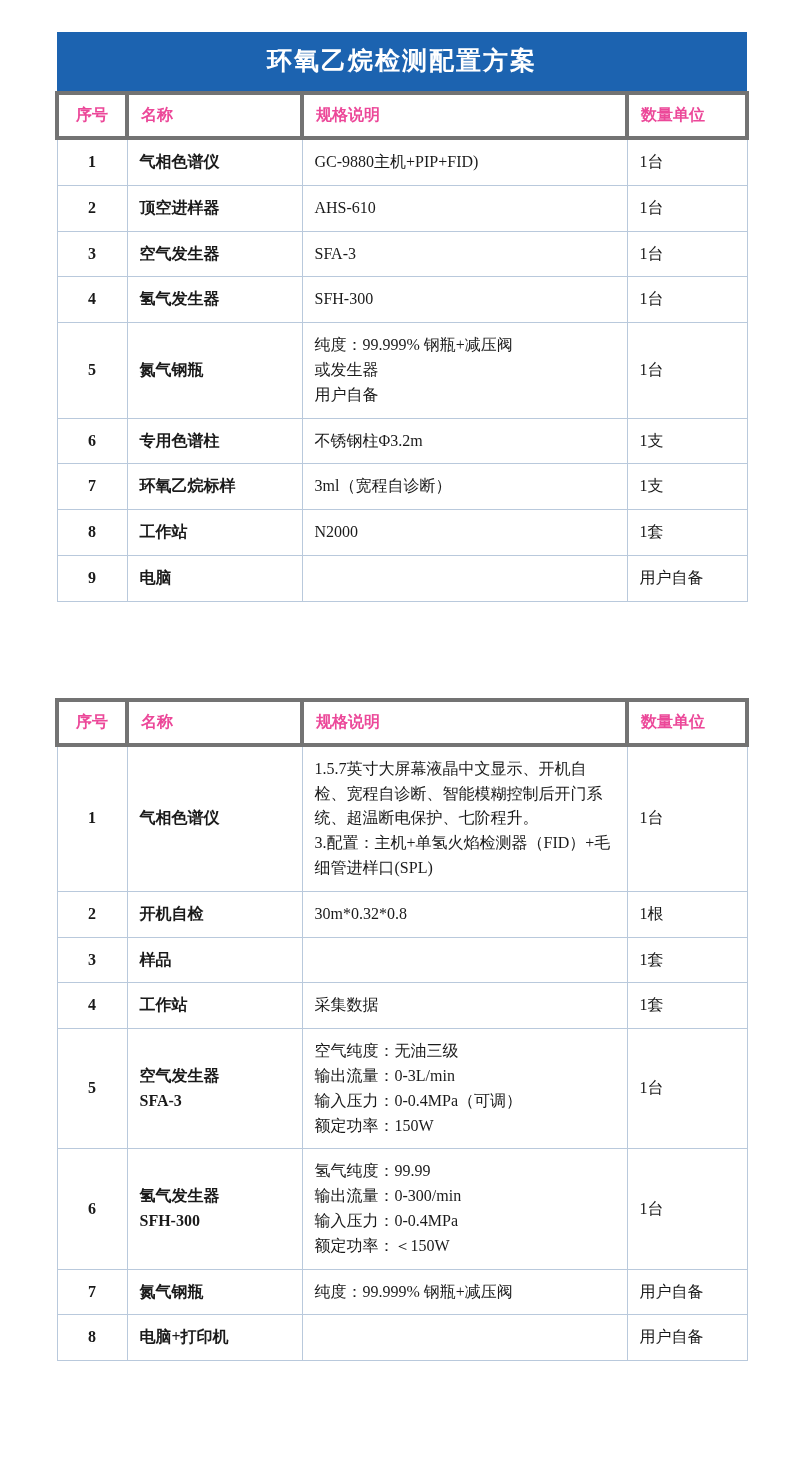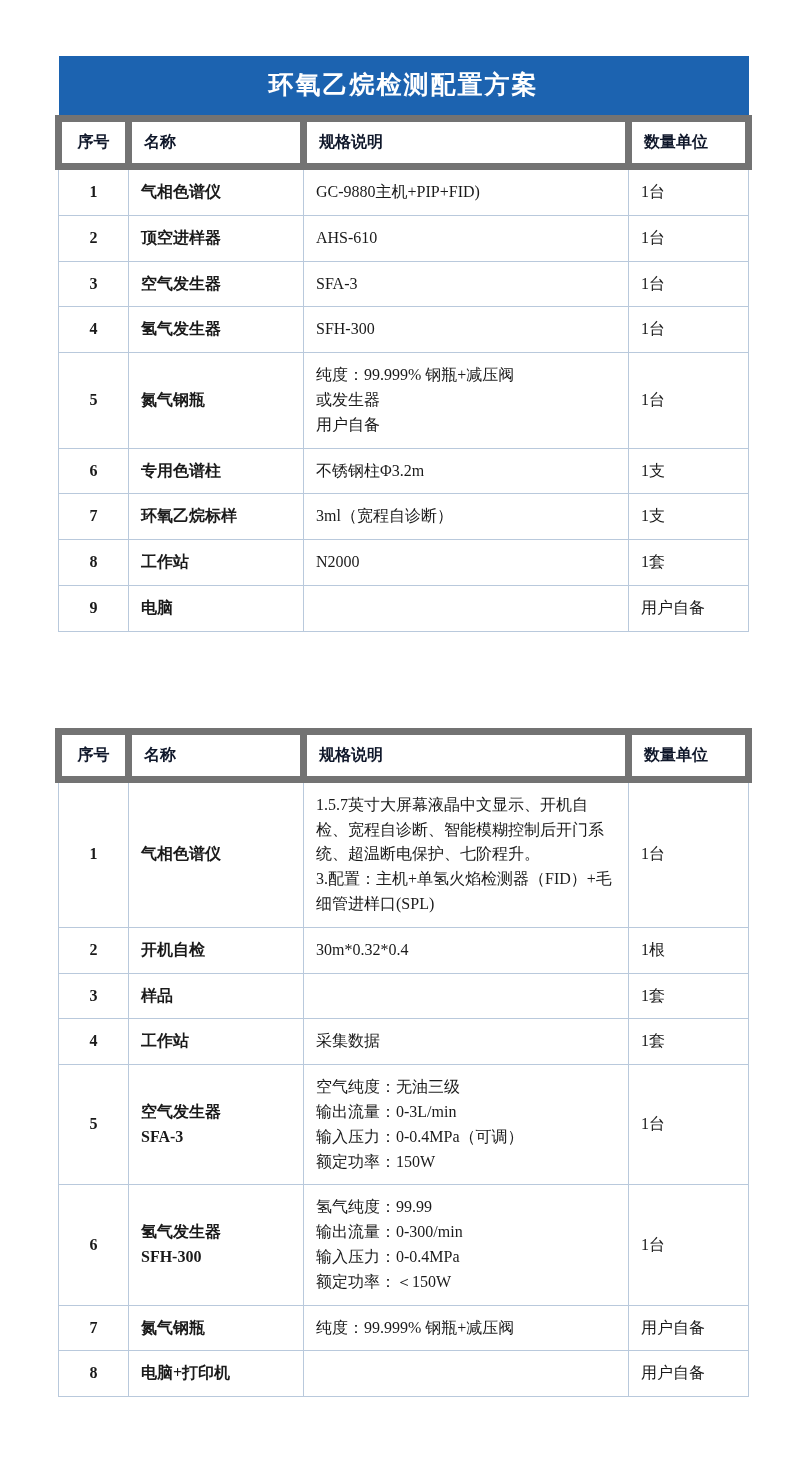--- a/index.html
+++ b/index.html
@@ -18,21 +18,21 @@
     width: 800px;
     min-height: 1460px;
     position: relative;
     box-sizing: border-box;
     padding: 0;
   }
   .spec-table-wrap {
     width: 690px;
     margin: 0 auto;
   }
-  .block-1 { padding-top: 56px; }
+  .block-1 { padding-top: 32px; }
   .block-2 { padding-top: 96px; }
 
   table.spec {
     width: 690px;
     border-collapse: collapse;
     table-layout: fixed;
     background: #ffffff;
   }
   table.spec col.c-idx  { width: 70px; }
   table.spec col.c-name { width: 175px; }
@@ -46,24 +46,24 @@
     font-size: 25px;
     font-weight: bold;
     letter-spacing: 2px;
     padding: 14px 0 15px 0;
     border: none;
     line-height: 1.2;
   }
   table.spec th {
     font-size: 16px;
     font-weight: bold;
-    color: #0f172a;
+    color: #ec4899;
     text-align: left;
     padding: 10px 12px;
-    border: 7px solid #737373;
+    border: 4px solid #737373;
     background: #ffffff;
   }
   table.spec th.center { text-align: center; }
   table.spec td.cell {
     font-size: 16px;
     color: #1a1a1a;
     padding: 10px 12px;
     border: 1px solid #b9c9dc;
     vertical-align: middle;
     line-height: 1.55;
@@ -180,21 +180,21 @@
         <tr>
           <td class="cell idx">1</td>
           <td class="cell name multiline">气相色谱仪</td>
           <td class="cell multiline">1.5.7英寸大屏幕液晶中文显示、开机自检、宽程自诊断、智能模糊控制后开门系统、超温断电保护、七阶程升。
 3.配置：主机+单氢火焰检测器（FID）+毛细管进样口(SPL)</td>
           <td class="cell qty">1台</td>
         </tr>
         <tr>
           <td class="cell idx">2</td>
           <td class="cell name multiline">开机自检</td>
-          <td class="cell multiline">30m*0.32*0.4</td>
+          <td class="cell multiline">30m*0.32*0.8</td>
           <td class="cell qty">1根</td>
         </tr>
         <tr>
           <td class="cell idx">3</td>
           <td class="cell name multiline">样品</td>
           <td class="cell multiline"></td>
           <td class="cell qty">1套</td>
         </tr>
         <tr>
           <td class="cell idx">4</td>

